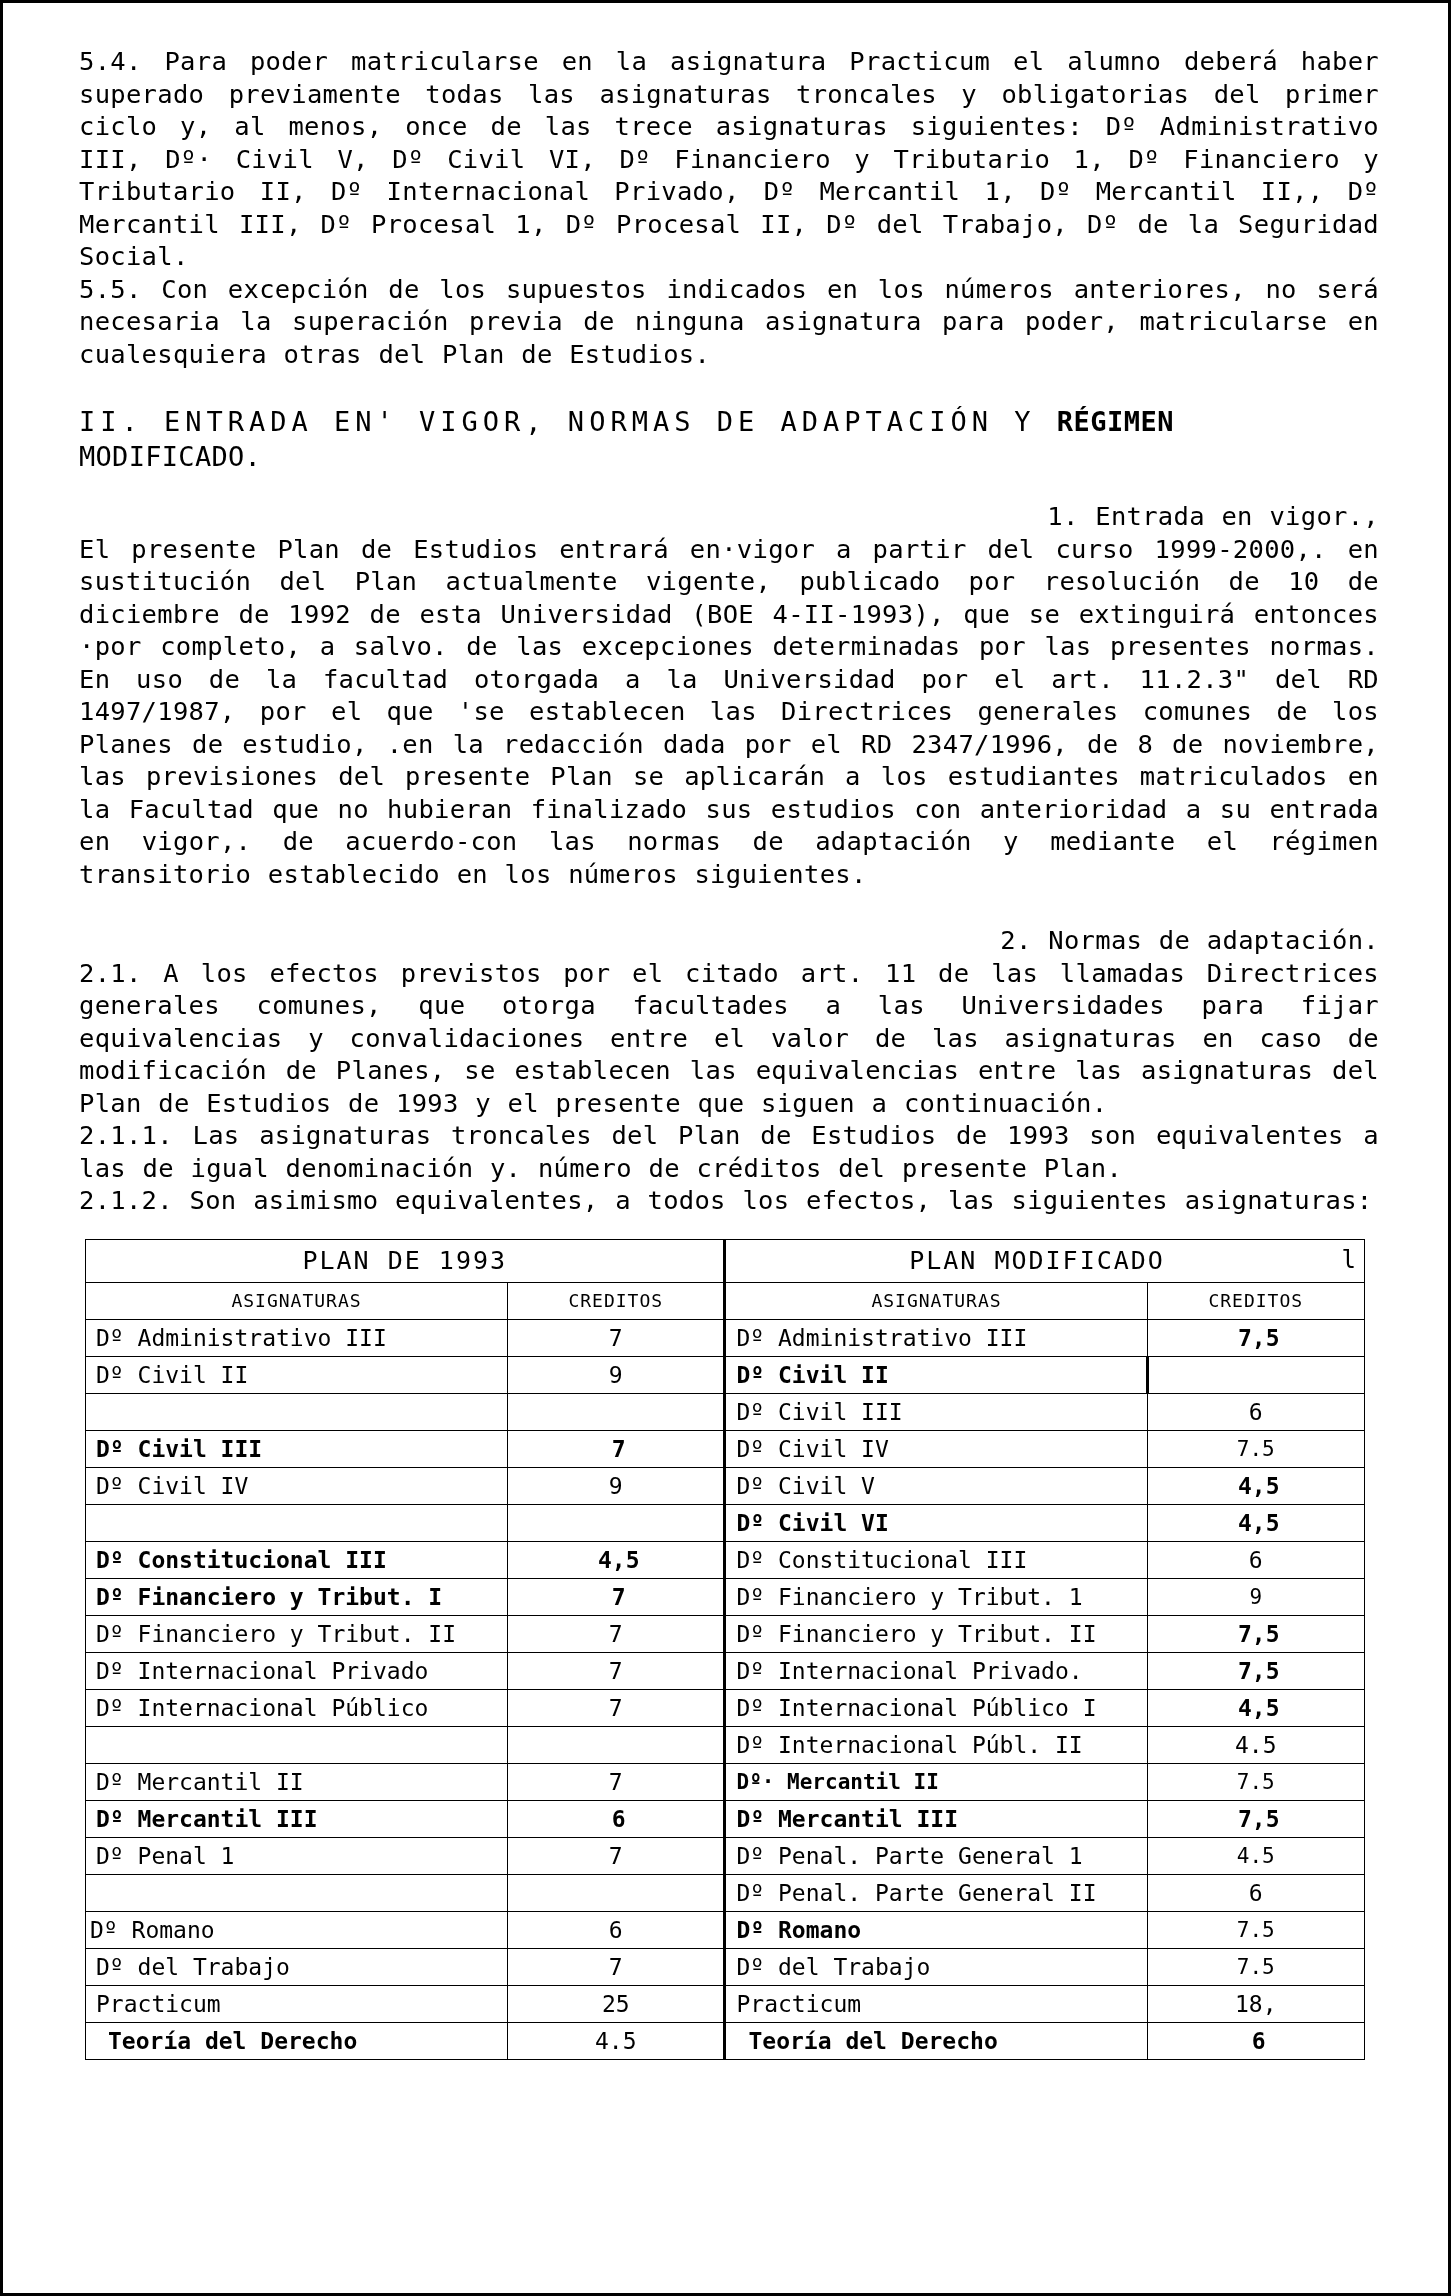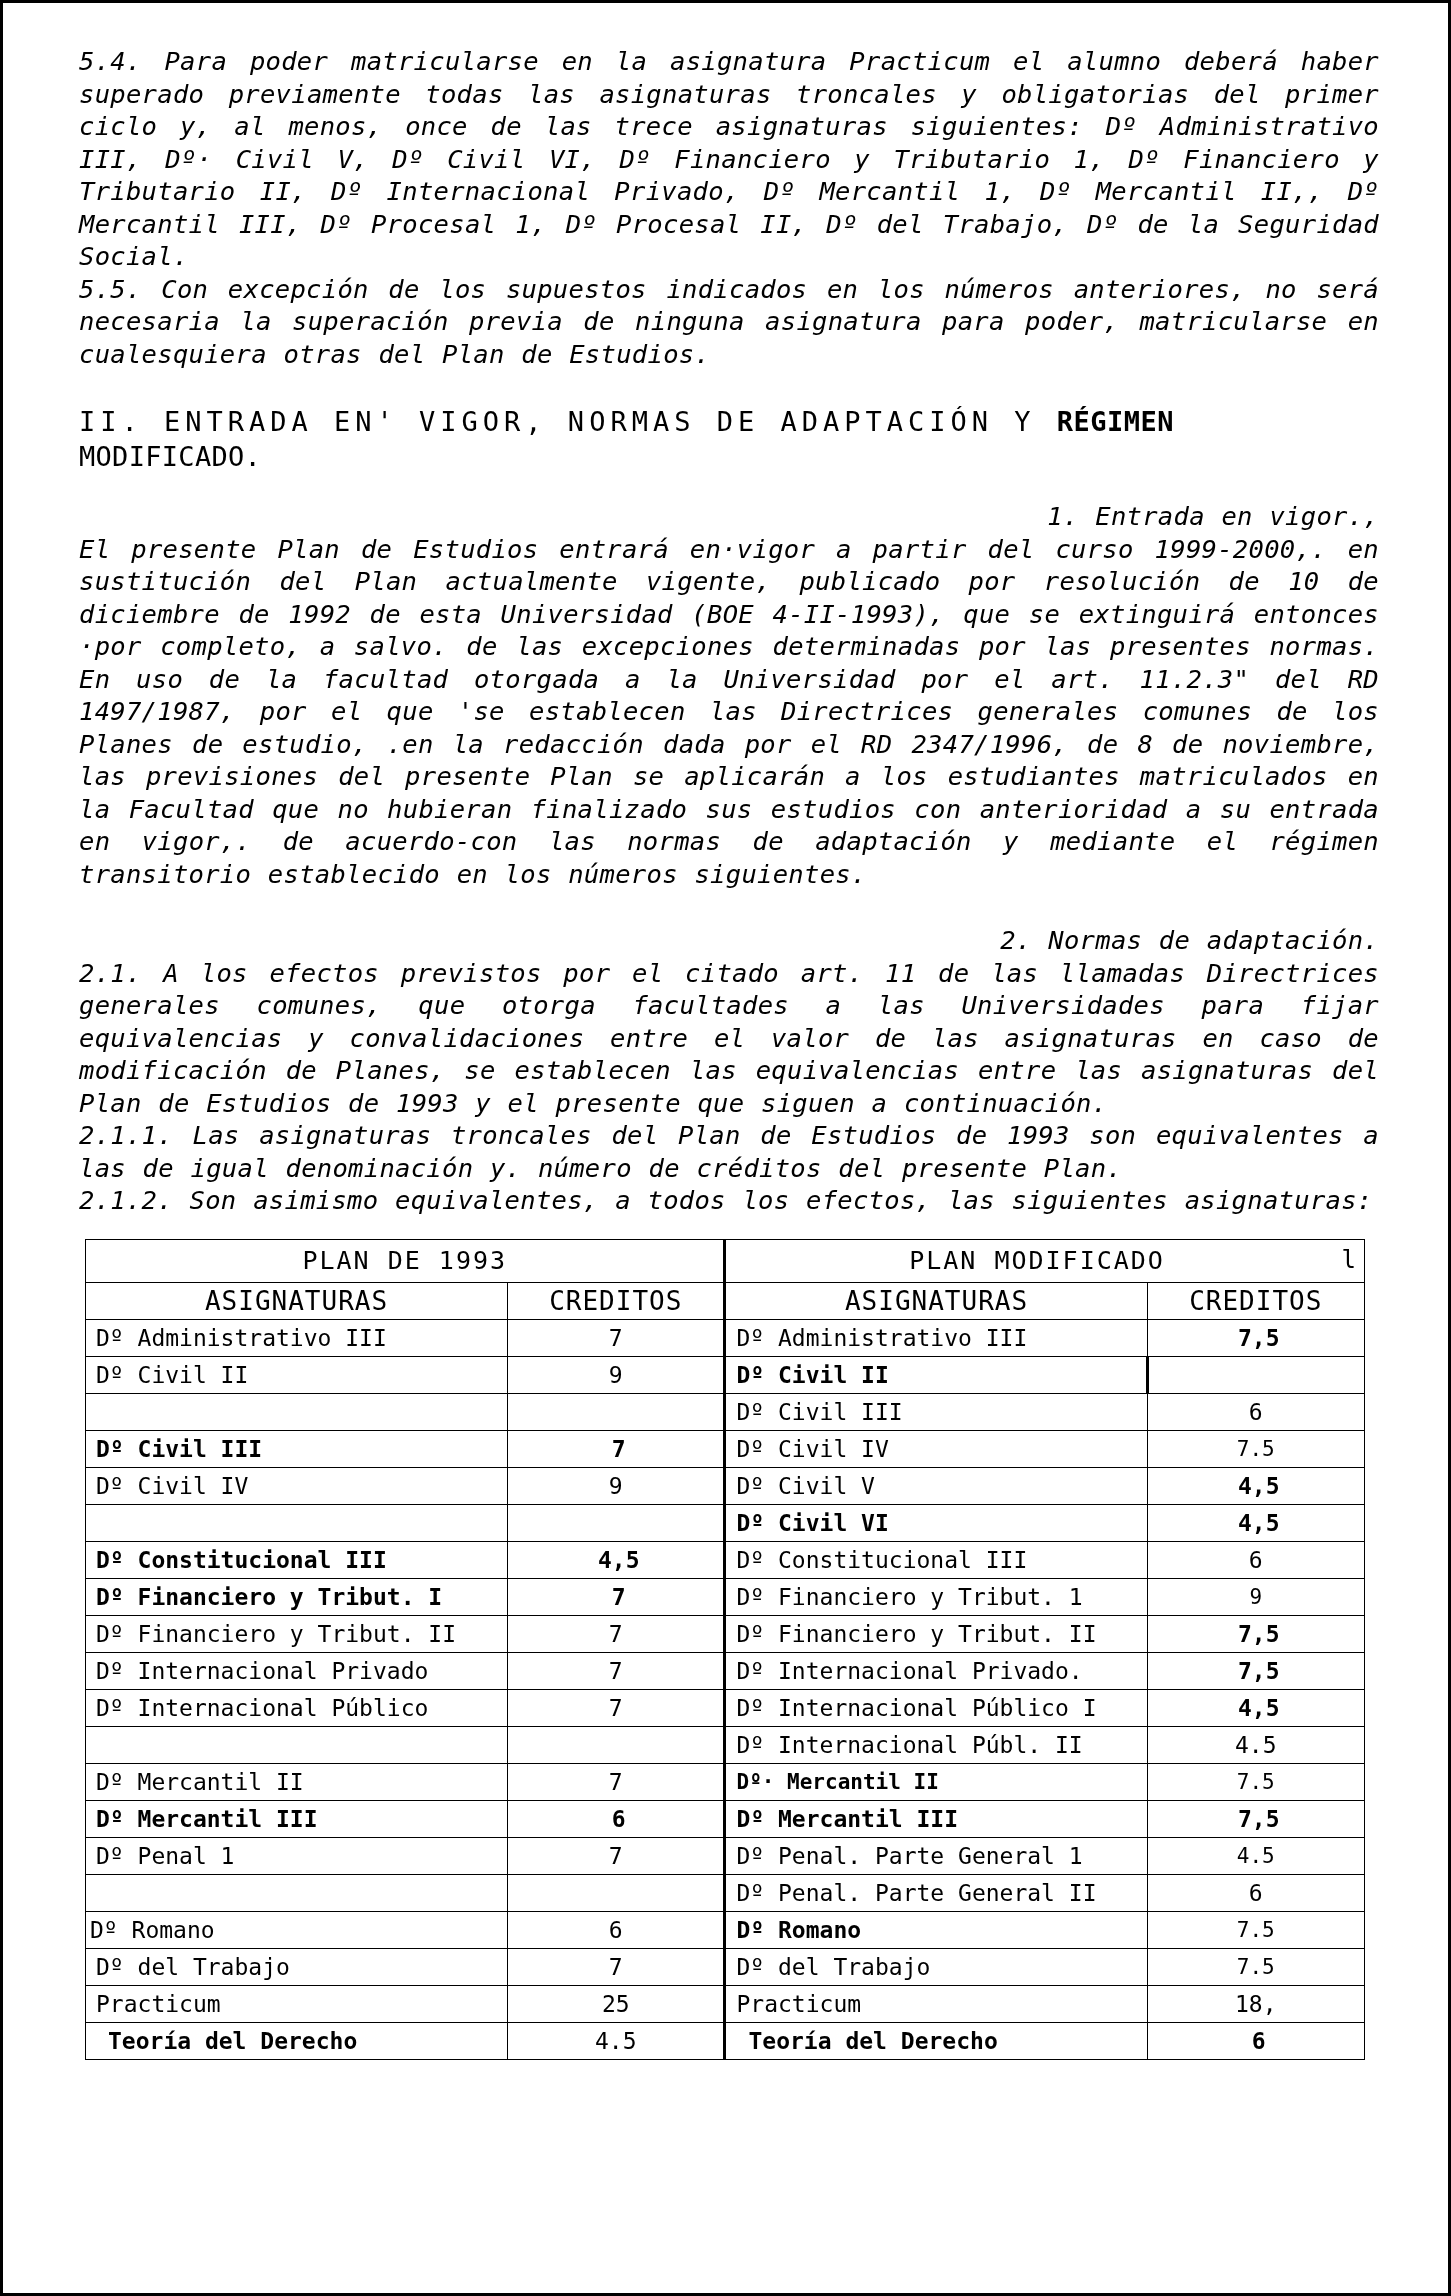--- a/index.html
+++ b/index.html
@@ -26,21 +26,20 @@
     top: 42px;
     width: 1300px;
   }
   p {
     margin: 0;
     font-size: 25.5px;
     line-height: 1.275;
     text-align: justify;
     letter-spacing: 0.3px;
     word-spacing: 1px;
-    font-style: italic;
   }
   p.nj { text-align: right; }
   .gap-m { height: 26px; }
   .gap-l { height: 34px; }
 
   h2.section {
     margin: 0;
     font-size: 27px;
     font-weight: normal;
     line-height: 1.3;
@@ -74,21 +73,21 @@
     overflow: hidden;
   }
   th.plan-head {
     text-align: center;
     font-size: 25px;
     letter-spacing: 2px;
     height: 38px;
   }
   th.sub {
     text-align: center;
-    font-size: 26px;
+    font-size: 18px;
     letter-spacing: 1px;
   }
   td.asig { text-align: left; padding-left: 10px; }
   td.cred { text-align: center; }
   .bold { font-weight: bold; padding-left: 12px; }
   .small2 { font-size: 21px; }
   .nudge { position: relative; left: -6px; }
   .thickright { border-right: 3px solid #000 !important; margin-top: 48px; }
   .emptycell { }
   .corner-mark {

